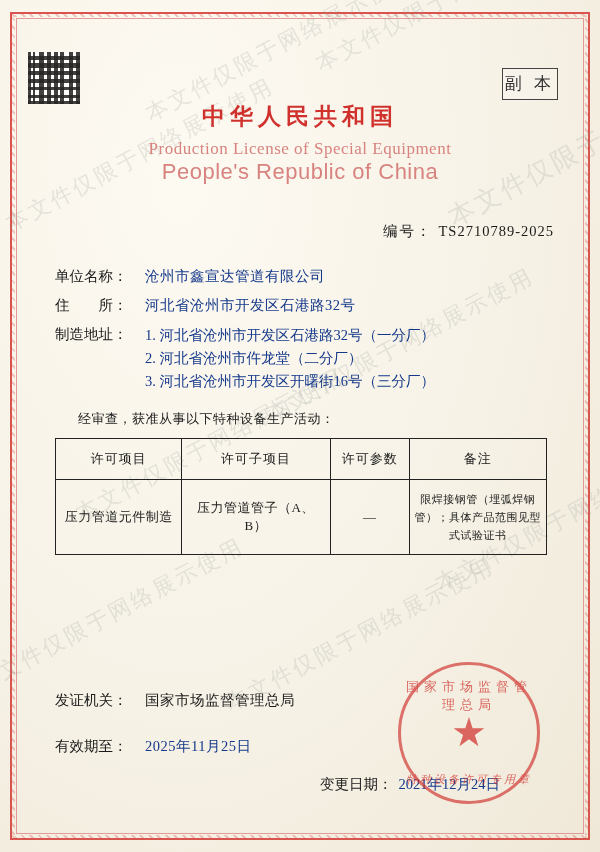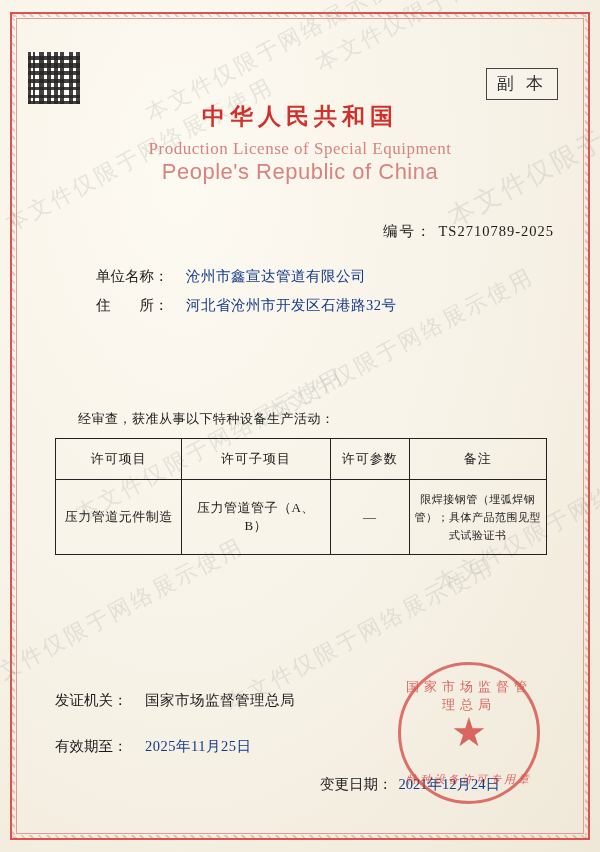--- a/index.html
+++ b/index.html
@@ -87,21 +87,21 @@
     background-blend-mode: multiply;
     opacity: .85;
   }
 
   
   .copy-badge {
     position: absolute;
     right: 42px;
     top: 68px;
     border: 1.5px solid #444;
-    padding: 3px 10px 4px;
+    padding: 3px 2px 4px;
     font-size: 17px;
     color: #333;
     letter-spacing: 4px;
     font-family: "Liberation Serif", serif;
     background: rgba(255,255,255,.2);
   }
 
   
   .title-block {
     position: absolute;
@@ -153,21 +153,20 @@
   .serial .value { margin-left: 6px; font-family: "Liberation Serif", serif; }
 
   
   .fields {
     position: absolute;
     left: 55px;
     top: 266px;
     width: 500px;
     font-size: 14.5px;
     color: #1b1b1b;
-    margin-left: 41px;
   }
   .field-row {
     display: flex;
     align-items: flex-start;
     margin-bottom: 9px;
     line-height: 20px;
   }
   .field-label {
     width: 90px;
     flex: 0 0 90px;
@@ -329,20 +328,28 @@
   </div>
 
   <div class="fields">
     <div class="field-row">
       <div class="field-label">单位名称：</div>
       <div class="field-value">沧州市鑫宣达管道有限公司</div>
     </div>
     <div class="field-row">
       <div class="field-label">住　　所：</div>
       <div class="field-value">河北省沧州市开发区石港路32号</div>
+    </div>
+    <div class="field-row">
+      <div class="field-label">制造地址：</div>
+      <div class="addr-list">
+        <div class="addr-line">1. 河北省沧州市开发区石港路32号（一分厂）</div>
+        <div class="addr-line">2. 河北省沧州市仵龙堂（二分厂）</div>
+        <div class="addr-line">3. 河北省沧州市开发区开曙街16号（三分厂）</div>
+      </div>
     </div>
   </div>
 
   <div class="statement">经审查，获准从事以下特种设备生产活动：</div>
 
   <table class="lic">
     <thead>
       <tr>
         <th class="col1">许可项目</th>
         <th class="col2">许可子项目</th>

